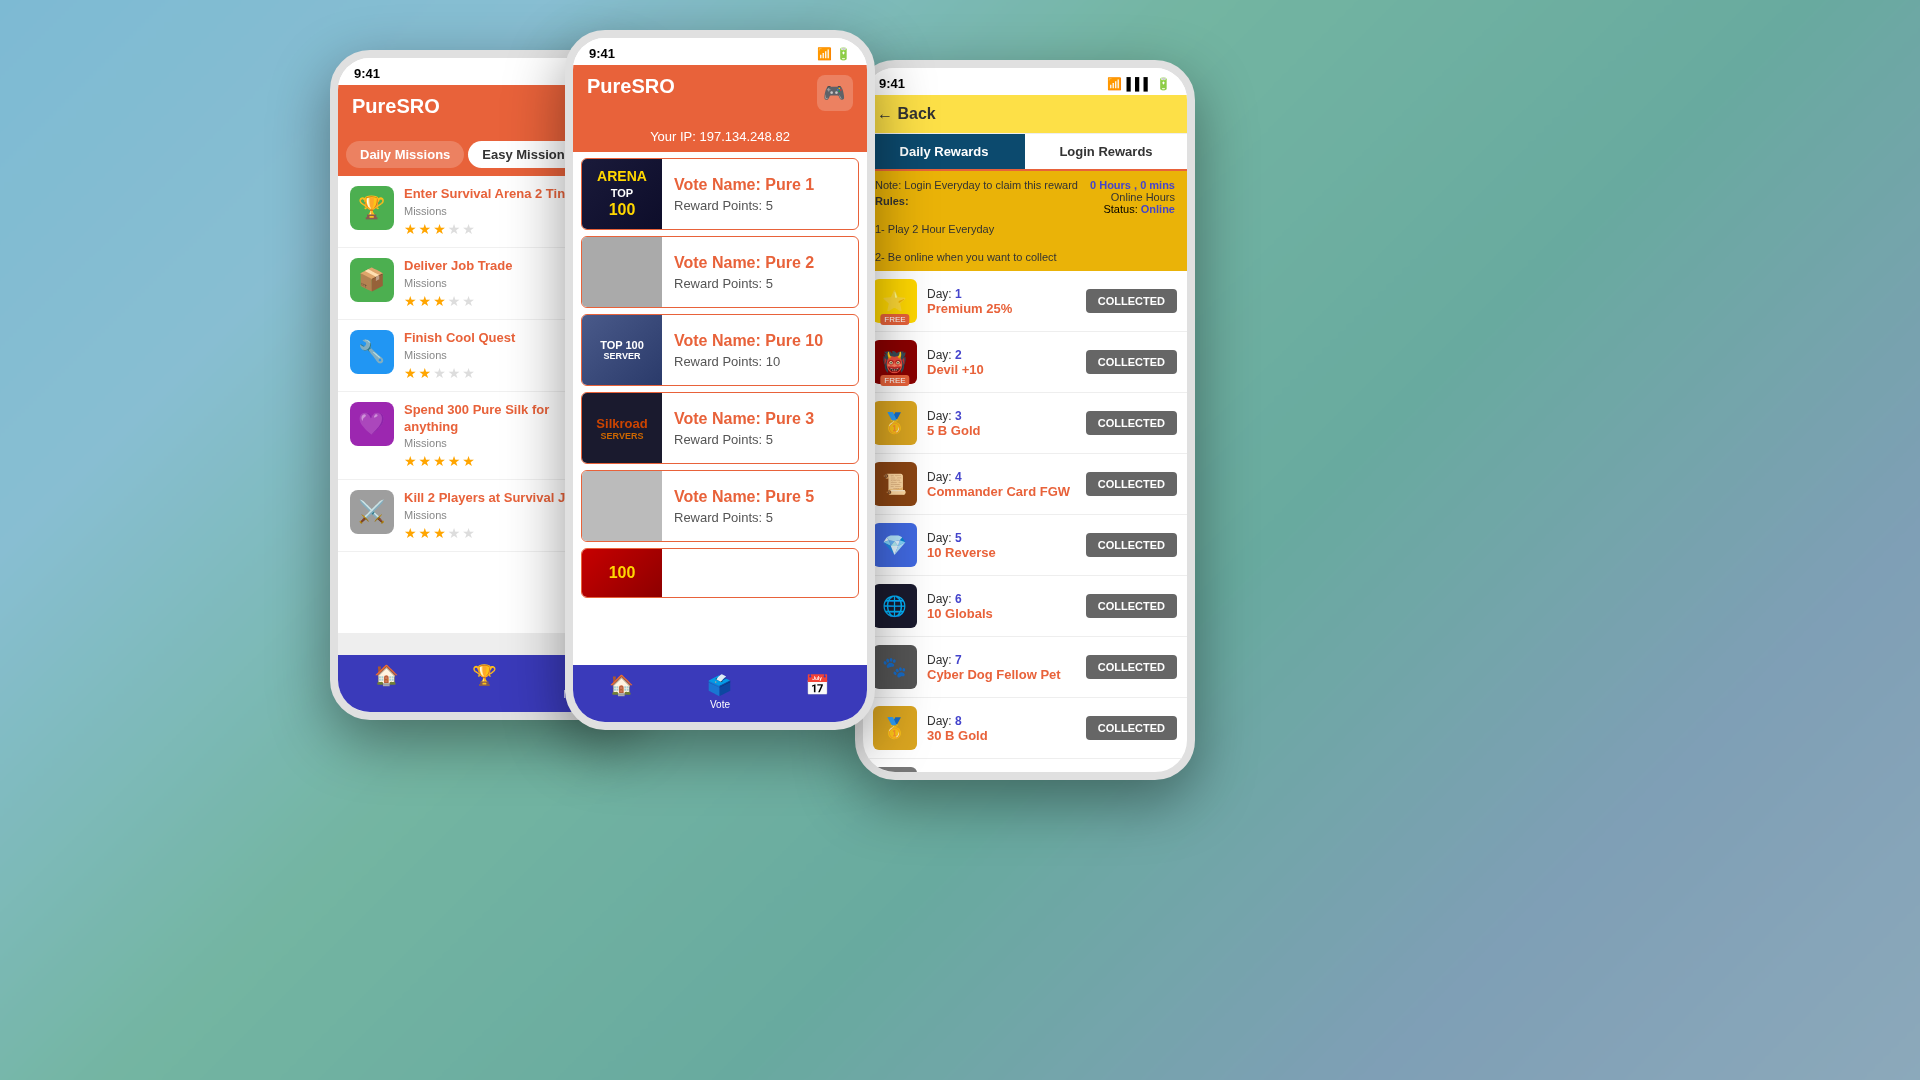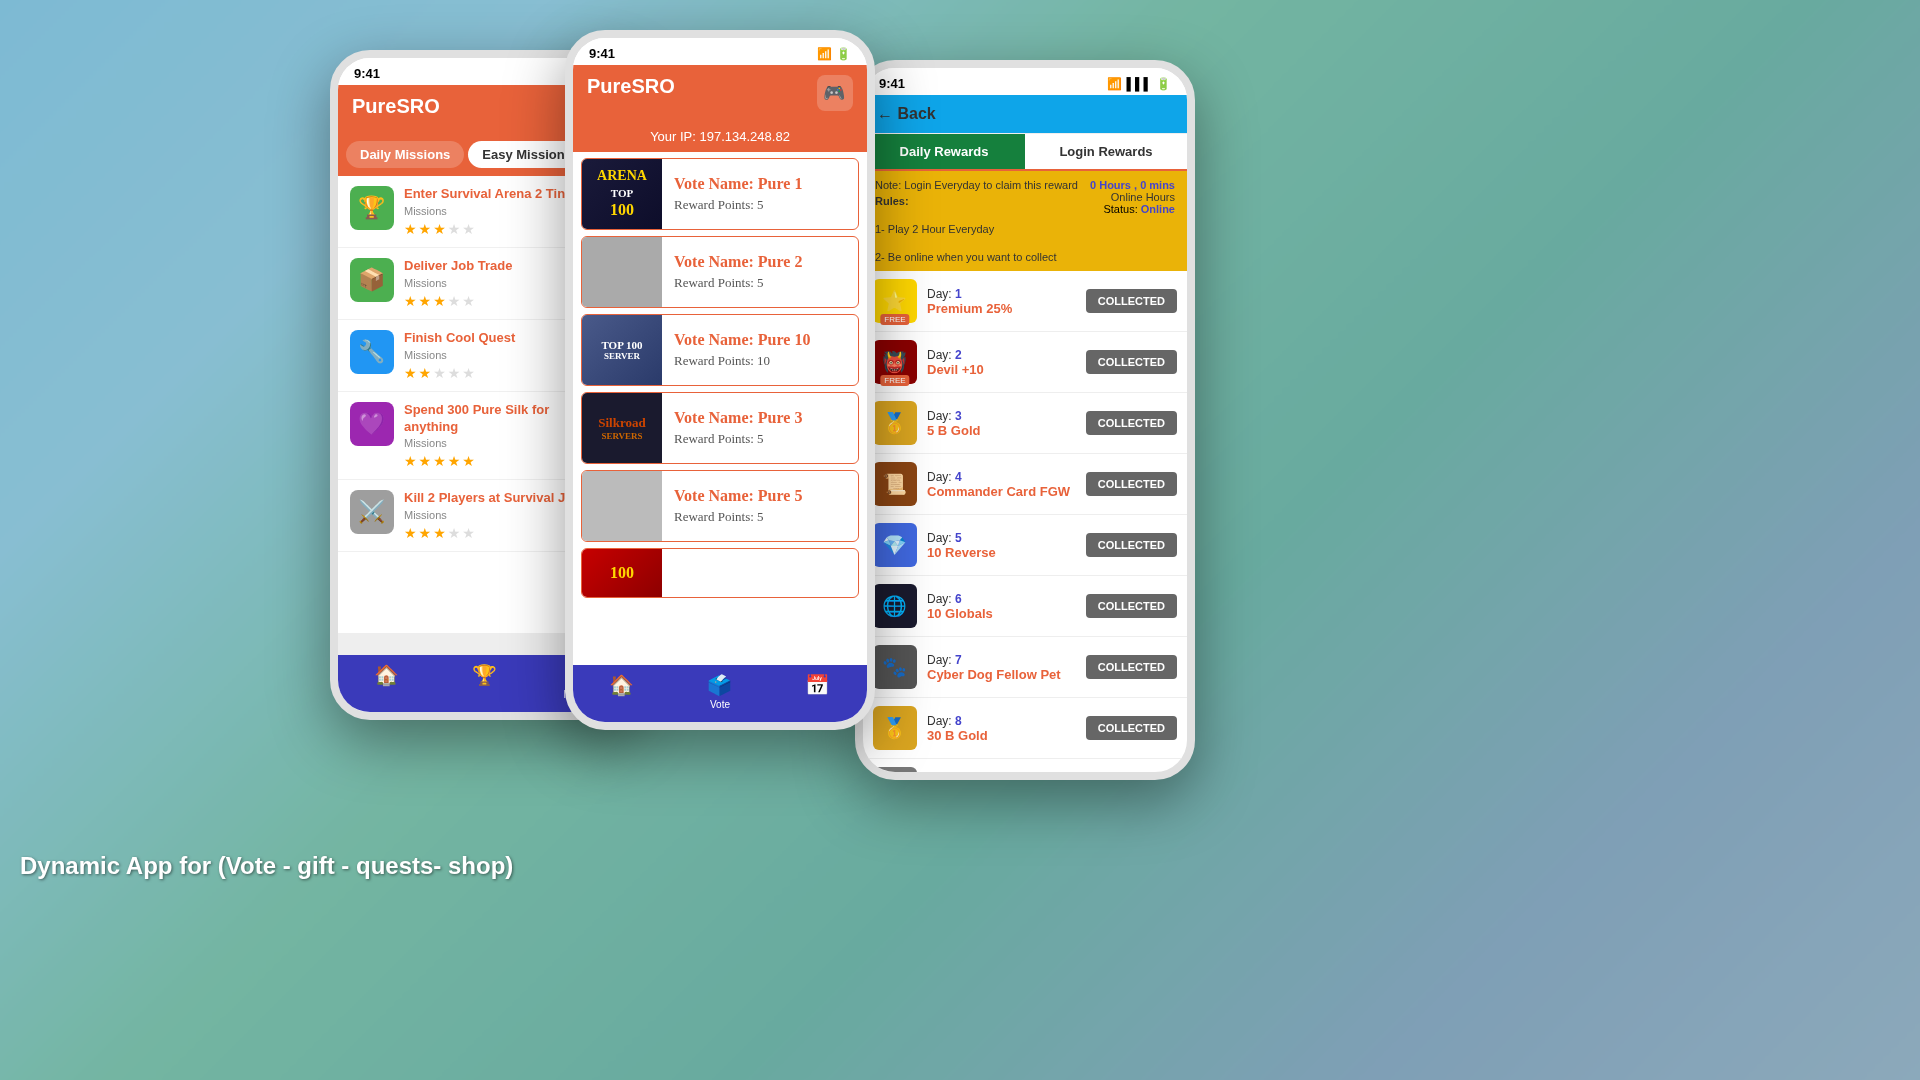--- a/index.html
+++ b/index.html
@@ -226,21 +226,20 @@
     }
 
     .vote-item {
       display: flex;
       align-items: center;
       border: 1px solid #E8623A;
       margin: 6px 8px;
       border-radius: 6px;
       overflow: hidden;
       height: 72px;
-      font-family: Liberation Serif, serif;
     }
     .vote-thumb {
       width: 80px;
       height: 72px;
       flex-shrink: 0;
       background: #ccc;
       display: flex;
       align-items: center;
       justify-content: center;
       font-size: 11px;
@@ -270,21 +269,21 @@
       color: #555;
       font-size: 13px;
       margin-top: 4px;
     }
 
     
     .back-header {
       display: flex;
       align-items: center;
       padding: 10px 14px;
-      background: #0ea5e9;
+      background: #fde047;
       border-bottom: 1px solid #eee;
       gap: 10px;
     }
     .back-btn {
       color: #333;
       font-size: 16px;
       font-weight: 600;
     }
 
     .reward-tabs {
@@ -293,21 +292,21 @@
     }
     .reward-tab {
       flex: 1;
       padding: 10px;
       text-align: center;
       font-size: 13px;
       font-weight: 600;
       cursor: pointer;
     }
     .reward-tab.active {
-      background: #15803d;
+      background: #0c4a6e;
       color: white;
     }
     .reward-tab.inactive {
       background: white;
       color: #333;
     }
 
     .reward-note {
       padding: 8px 12px;
       display: flex;
@@ -383,21 +382,20 @@
       overflow: hidden;
     }
   </style>
 </head>
 <body>
 
 <div class="bg"></div>
 <div class="bg-overlay"></div>
 
 <div class="bottom-text">
-  <h2>Dynamic App for (Vote - gift - quests- shop)</h2>
 </div>
 
 <div class="phone phone-1">
   <div class="phone-content">
 
     <div class="status-bar">
       <span class="time">9:41</span>
       <div class="status-icons">
         <span>▲</span>
         <span>▐</span>

